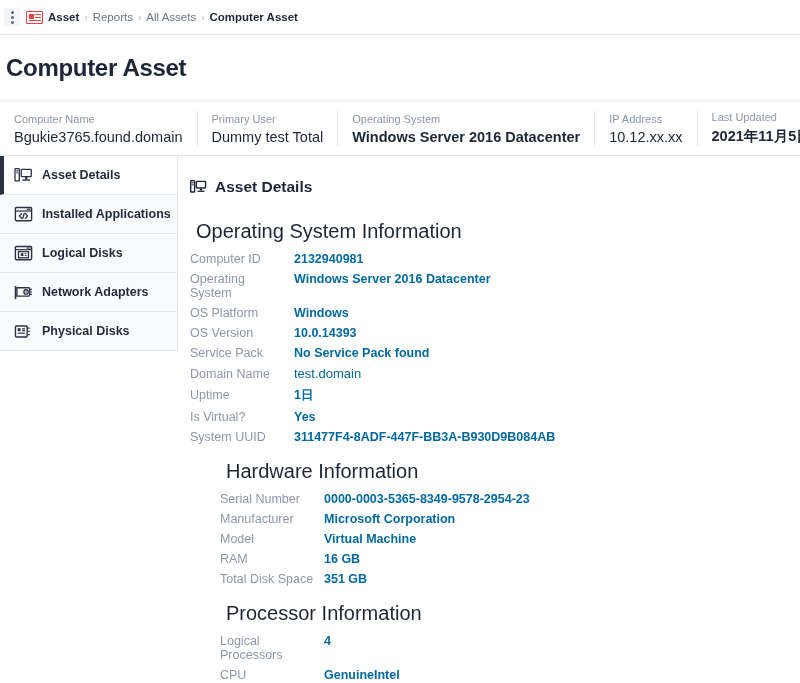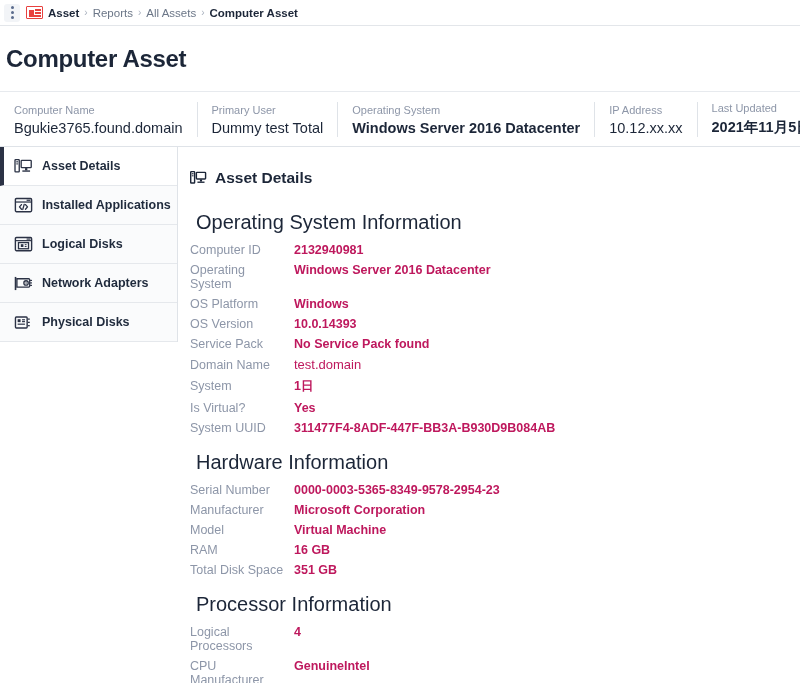--- a/index.html
+++ b/index.html
@@ -6,21 +6,21 @@
   html, body {
     width: 800px; height: 683px;
     background: #ffffff;
     font-family: "Liberation Sans", sans-serif;
     color: #252f3f;
     overflow: hidden;
   }
 
   
   .topbar {
-    height: 26px;
+    height: 35px;
     display: flex;
     align-items: center;
     background: #ffffff;
     border-bottom: 1px solid #e3e6ea;
     padding-left: 2px;
   }
   .kebab {
     width: 16px; height: 18px;
     display: flex; flex-direction: column;
     align-items: center; justify-content: center;
@@ -96,30 +96,30 @@
 
   
   .main { flex: 1 1 auto; padding: 22px 0 0 12px; background: #ffffff; }
   .main-head { display: flex; align-items: center; margin-bottom: 24px; }
   .main-head .ttl { font-size: 15.5px; font-weight: bold; color: #1c2638; margin-left: 8px; }
 
   .section-title {
     font-size: 20px; color: #1c2638;
     margin: 0 0 9px 6px;
   }
-  .section + .section { margin-top: 16px; }
+  .section + .section { margin-top: 16px; margin-left: 30px; }
 
   .row { display: flex; align-items: baseline; margin-bottom: 6px; }
   .row .lab {
     width: 104px; flex: 0 0 104px;
     text-align: left;
     font-size: 12.5px; color: #8d96a8;
     padding-right: 6px;
   }
-  .row .val { font-size: 12.5px; color: #be185d; font-weight: bold; }
+  .row .val { font-size: 12.5px; color: #0369a1; font-weight: bold; }
   .row .val.normal { font-weight: normal; font-size: 13px; }
 </style>
 </head>
 <body>
 
 <div class="topbar">
   <div class="kebab">
     <i></i>
       <i></i>
       <i></i>
@@ -274,21 +274,21 @@
       </div>
       <div class="row">
         <div class="lab">Service Pack</div>
         <div class="val">No Service Pack found</div>
       </div>
       <div class="row">
         <div class="lab">Domain Name</div>
         <div class="val normal">test.domain</div>
       </div>
       <div class="row">
-        <div class="lab">System</div>
+        <div class="lab">Uptime</div>
         <div class="val">1日</div>
       </div>
       <div class="row">
         <div class="lab">Is Virtual?</div>
         <div class="val">Yes</div>
       </div>
       <div class="row">
         <div class="lab">System UUID</div>
         <div class="val">311477F4-8ADF-447F-BB3A-B930D9B084AB</div>
       </div>

